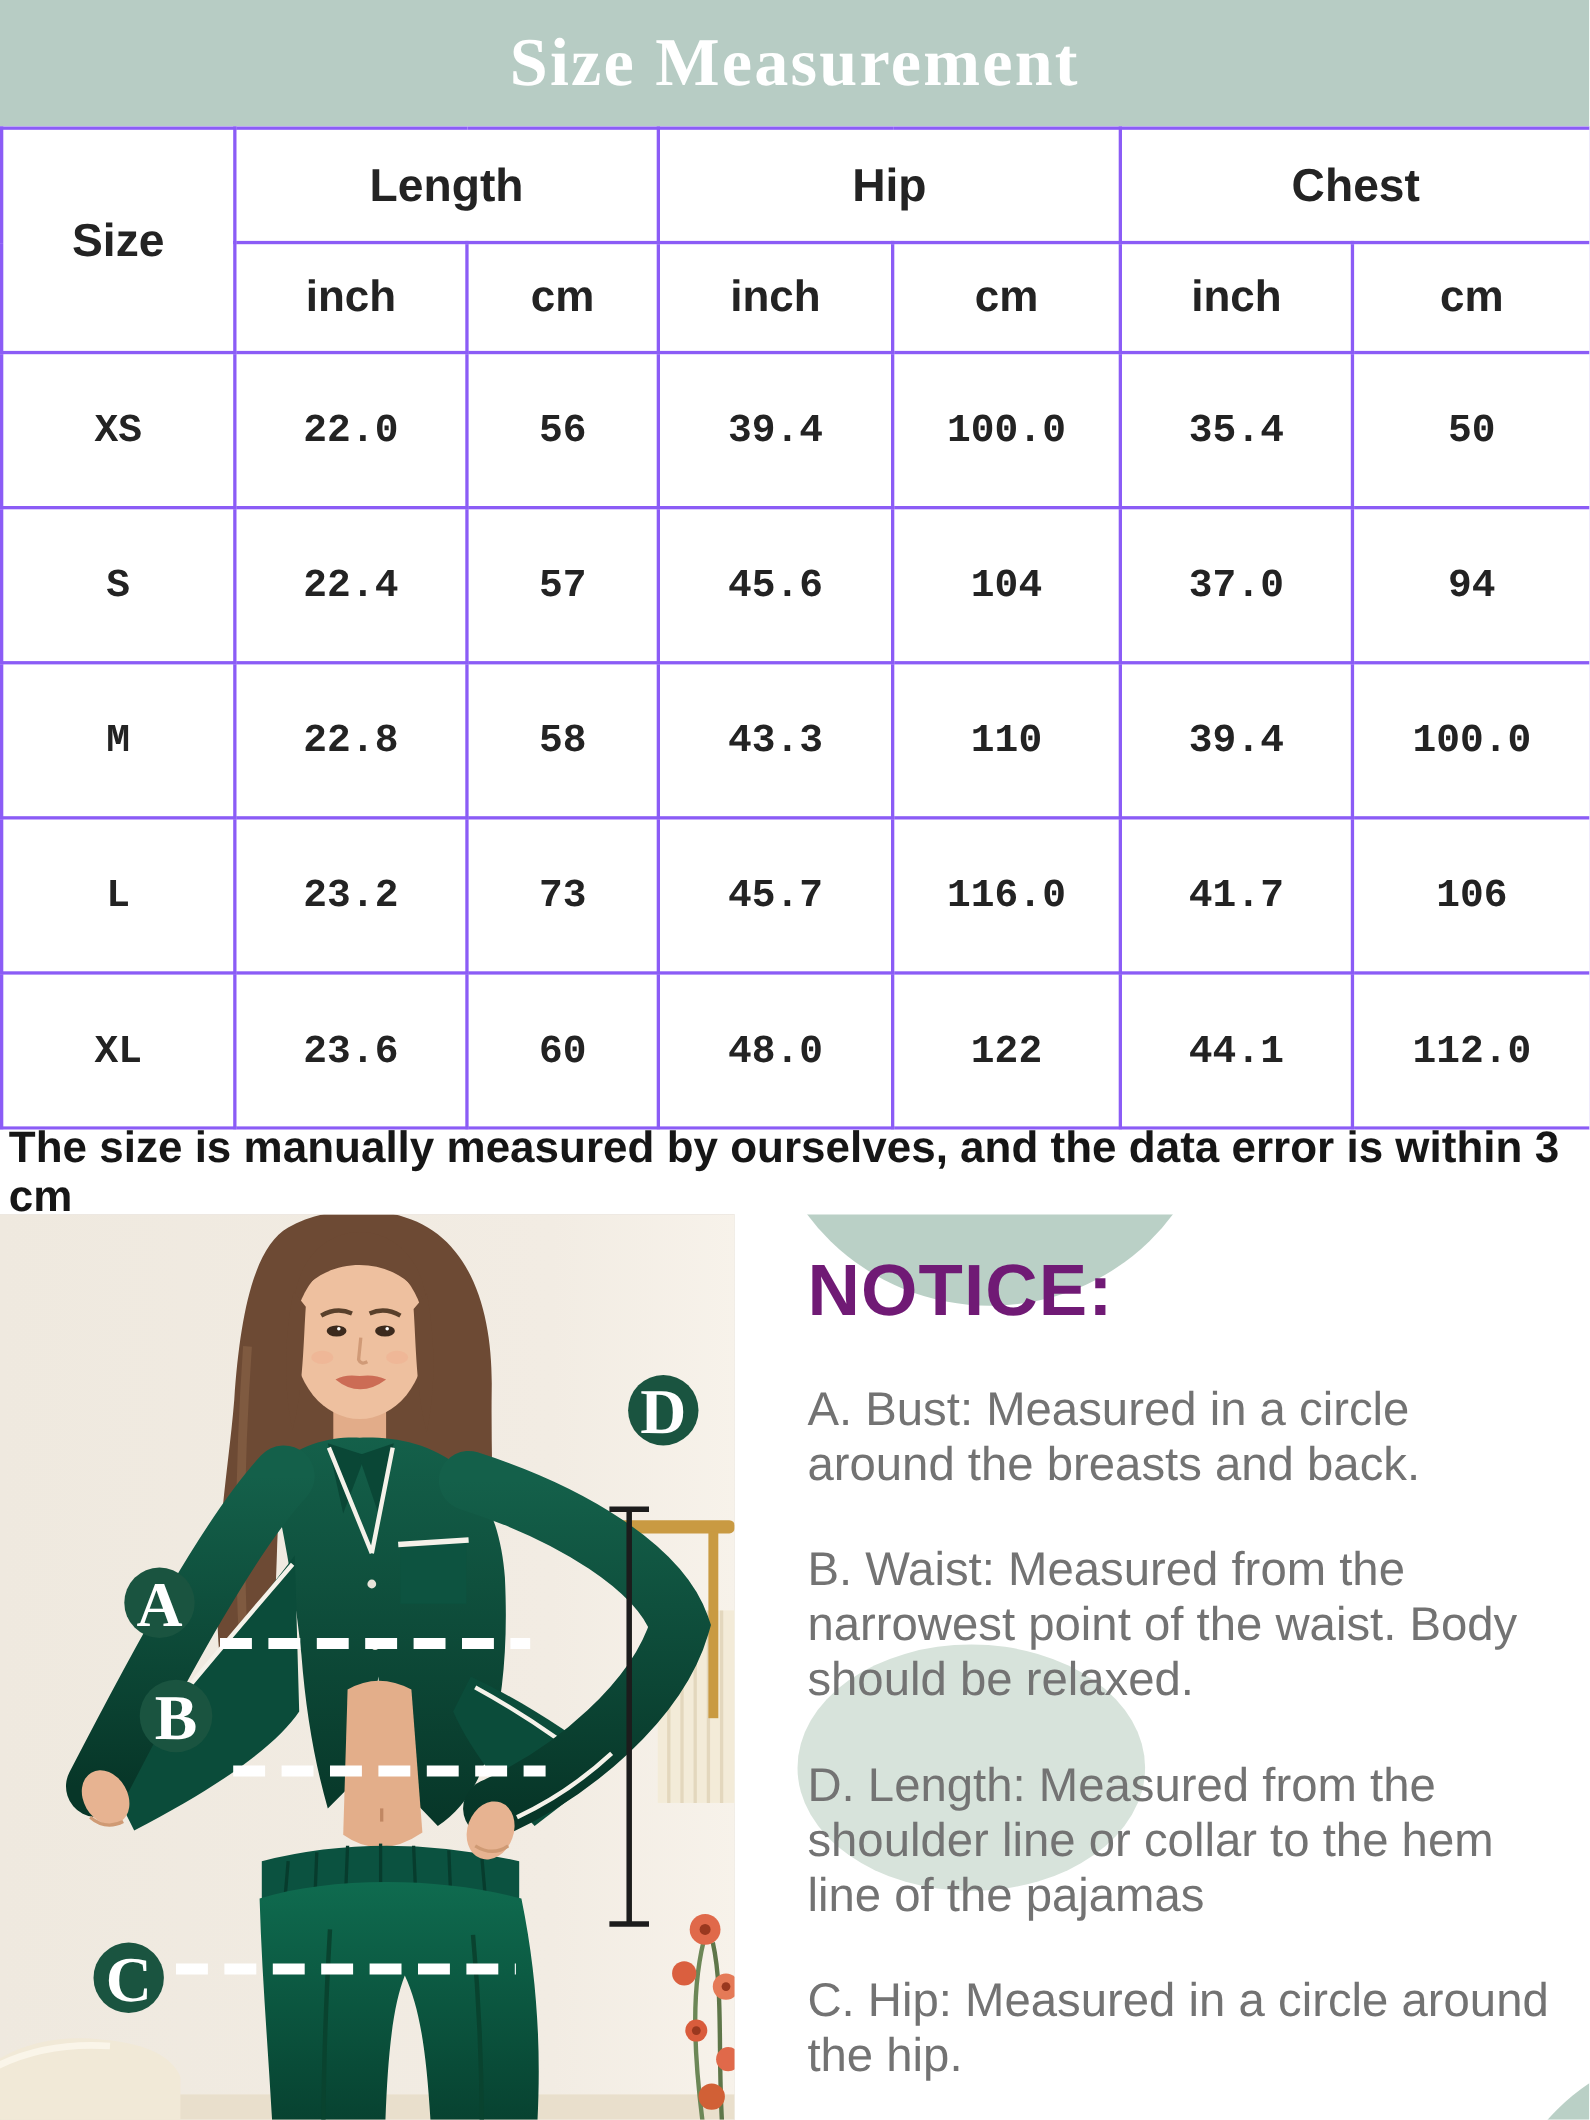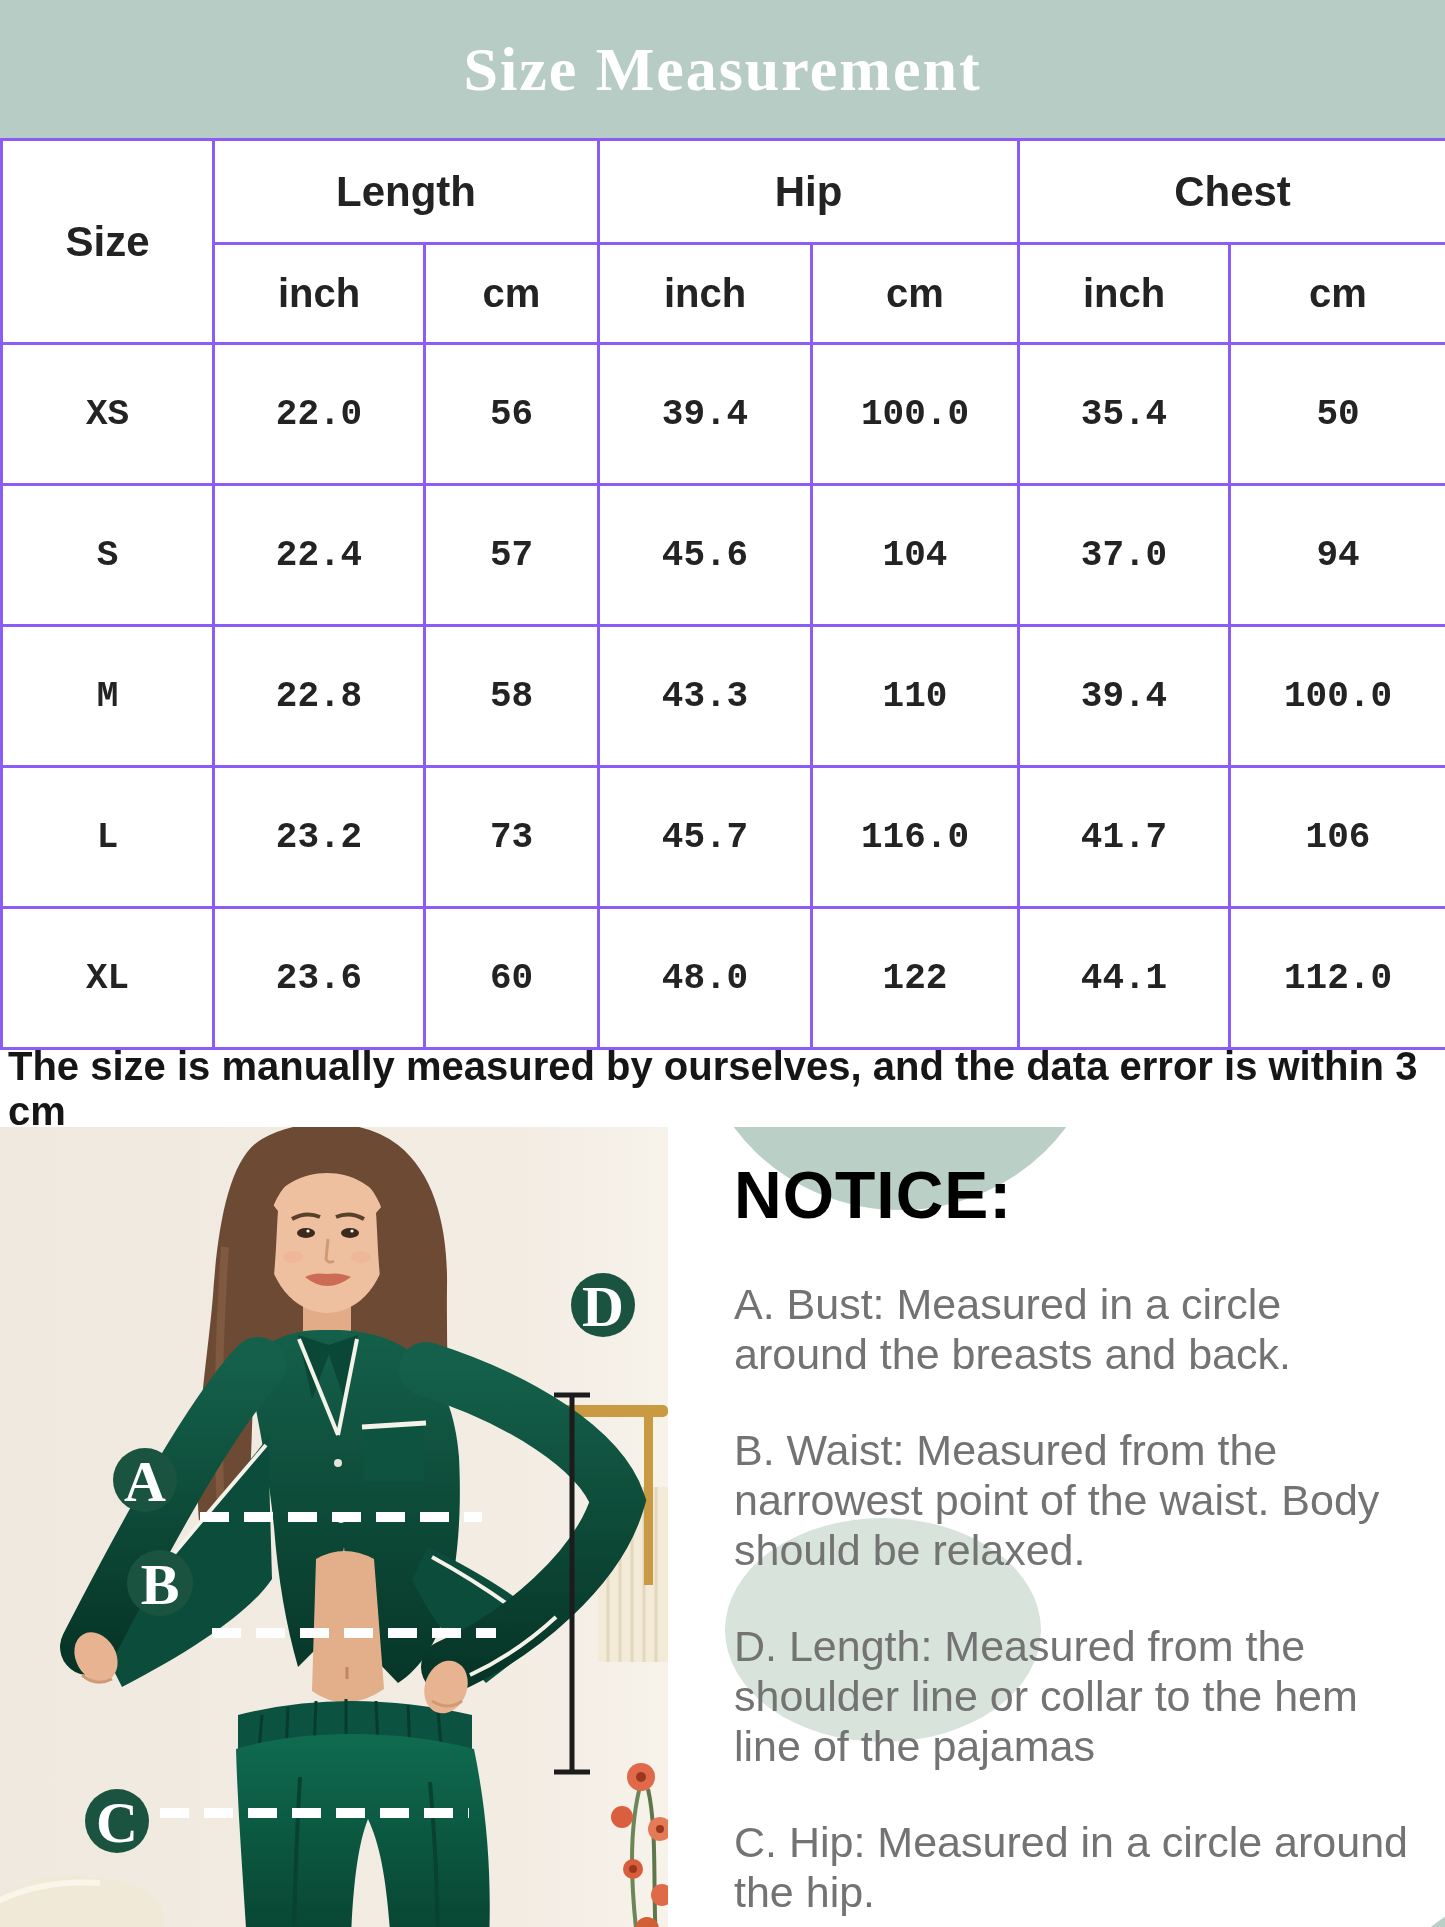--- a/index.html
+++ b/index.html
@@ -1,20 +1,20 @@
 <!DOCTYPE html>
 <html><head>
 <meta charset="utf-8">
 <style>
   html,body{margin:0;padding:0;background:#ffffff;}
   .page{position:relative;width:1445px;height:1927px;background:#ffffff;overflow:hidden;
         font-family:"Liberation Sans",sans-serif;}
 
   
-  .title-band{height:138px;background:#b7ccc4;display:flex;align-items:center;justify-content:center;}
+  .title-band{height:115px;background:#b7ccc4;display:flex;align-items:center;justify-content:center;}
   .title-band h1{margin:0;font-family:"Liberation Serif",serif;font-weight:bold;
                  font-size:62px;color:#ffffff;letter-spacing:2px;}
 
   
   table.size-table{width:1445px;border-collapse:collapse;table-layout:fixed;background:#ffffff;}
   table.size-table th,table.size-table td{
       border:3px solid #8b5cf6;text-align:center;vertical-align:middle;
       color:#232323;font-weight:bold;padding:0;}
   tr.group-row th{height:101px;font-size:42px;}
   tr.unit-row th{height:97px;font-size:40px;}
@@ -30,21 +30,21 @@
   .photo{position:relative;width:668px;height:835px;overflow:hidden;background:#f1ebe3;
          box-shadow:inset 0 0 0 1px #e3ded6;}
   .photo svg{display:block;width:668px;height:835px;}
 
   .panel{position:relative;width:777px;height:835px;background:#ffffff;overflow:hidden;}
   .decor{position:absolute;border-radius:50%;}
   .decor.c1{left:27px;top:-317px;width:410px;height:400px;background:#bad0c6;}
   .decor.c2{left:57px;top:391px;width:316px;height:224px;background:#d7e3db;}
   .decor.c3{left:692px;top:758px;width:380px;height:380px;background:#bad0c6;}
   .panel h2{position:absolute;left:66px;top:30px;margin:0;font-size:66px;font-weight:800;
-            color:#000000;letter-spacing:1px;}
+            color:#701a75;letter-spacing:1px;}
   .panel .paras{position:absolute;left:66px;top:152px;width:680px;}
   .panel .paras p{margin:0 0 46px 0;font-size:43px;line-height:50px;color:#737373;}
 </style>
 </head>
 <body>
 
 <div class="page">
 
   <header class="title-band">
     <h1>Size Measurement</h1>

